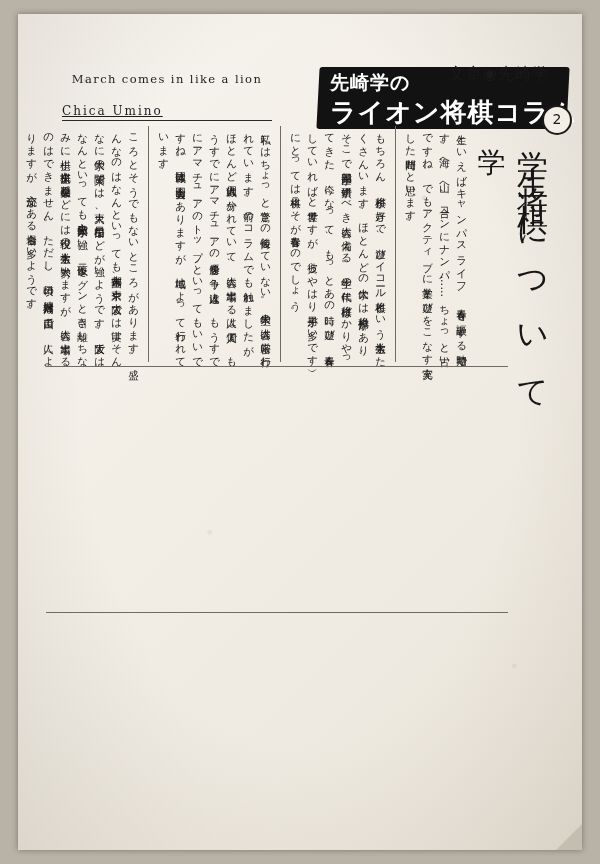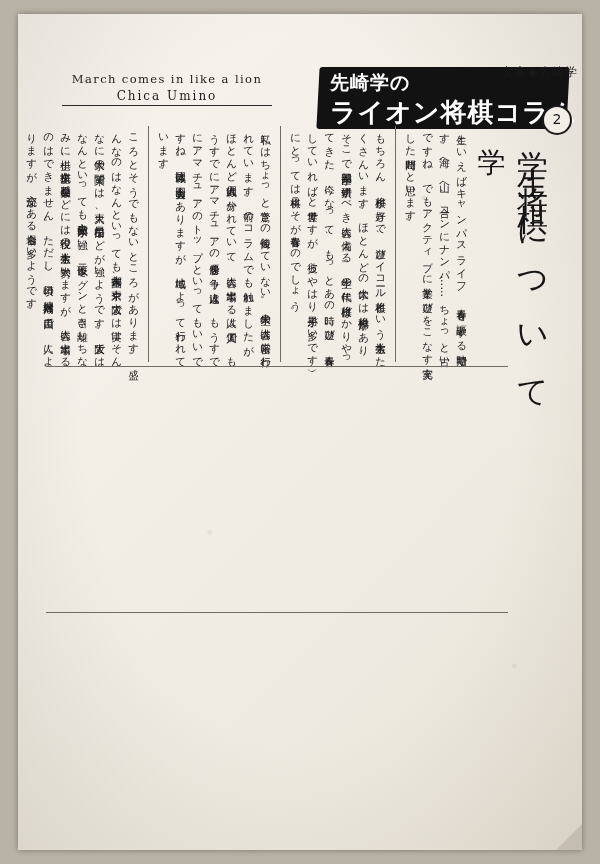--- a/index.html
+++ b/index.html
@@ -95,23 +95,23 @@
     border-radius: 50%;
     background: #f3efe6;
     color: #1a1a1a;
     font-family: "DejaVu Sans", sans-serif;
     font-size: 14px;
     line-height: 24px;
     text-align: center;
   }
   .byline {
     position: absolute;
-    right: 4px;
+    right: 33px;
     top: 50px;
-    font-size: 12px;
+    font-size: 16px;
     color: #1a1a1a;
     writing-mode: horizontal-tb;
     letter-spacing: 1px;
   }
 
   
   .latin-logo {
     position: absolute;
     left: 44px;
     top: 58px;
@@ -124,22 +124,23 @@
     font-size: 11.5px;
     letter-spacing: 1.4px;
     color: #1d1d1d;
     text-align: center;
   }
   .latin-l2 {
     font-family: "DejaVu Serif", serif;
     font-size: 12px;
     letter-spacing: 2px;
     color: #1d1d1d;
-    text-align: center;
-    margin-top: 3px;
+    text-align: left;
+    margin-top: 18px;
+    text-decoration: underline;
   }
 
   
   .vtitle {
     position: absolute;
     right: 28px;
     top: 112px;
     writing-mode: vertical-rl;
     font-family: "DejaVu Serif", serif;
     font-size: 31px;

